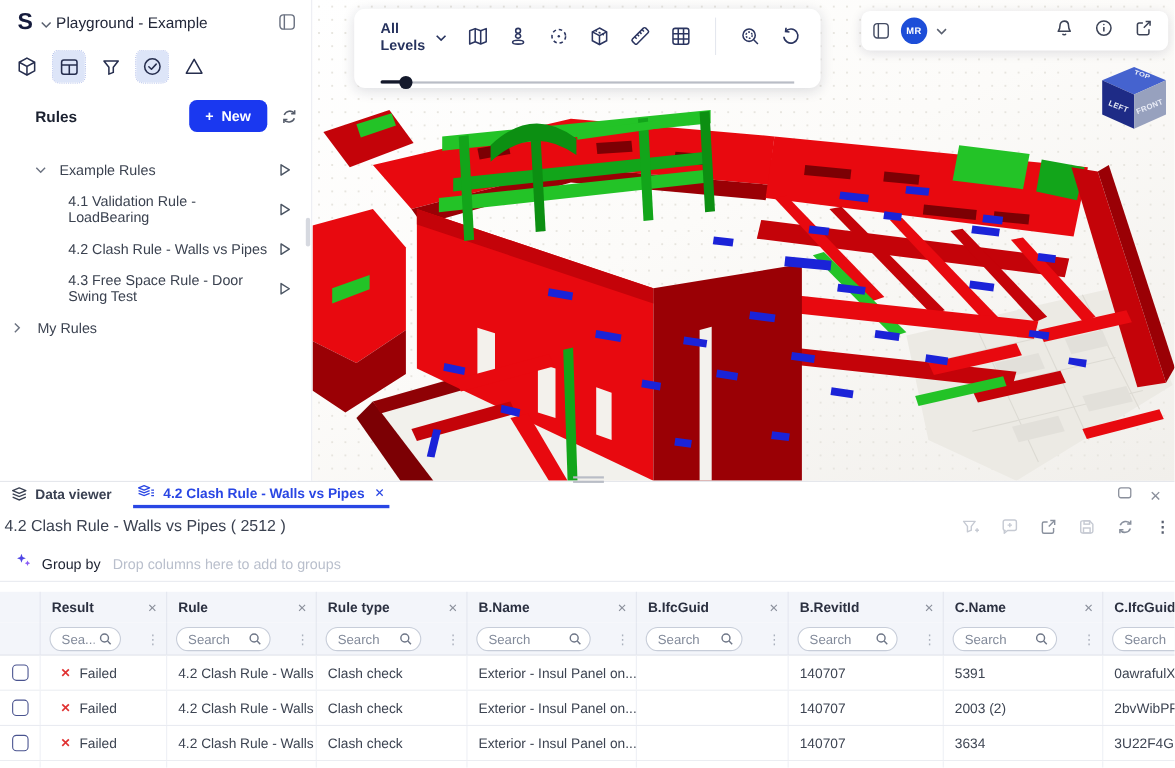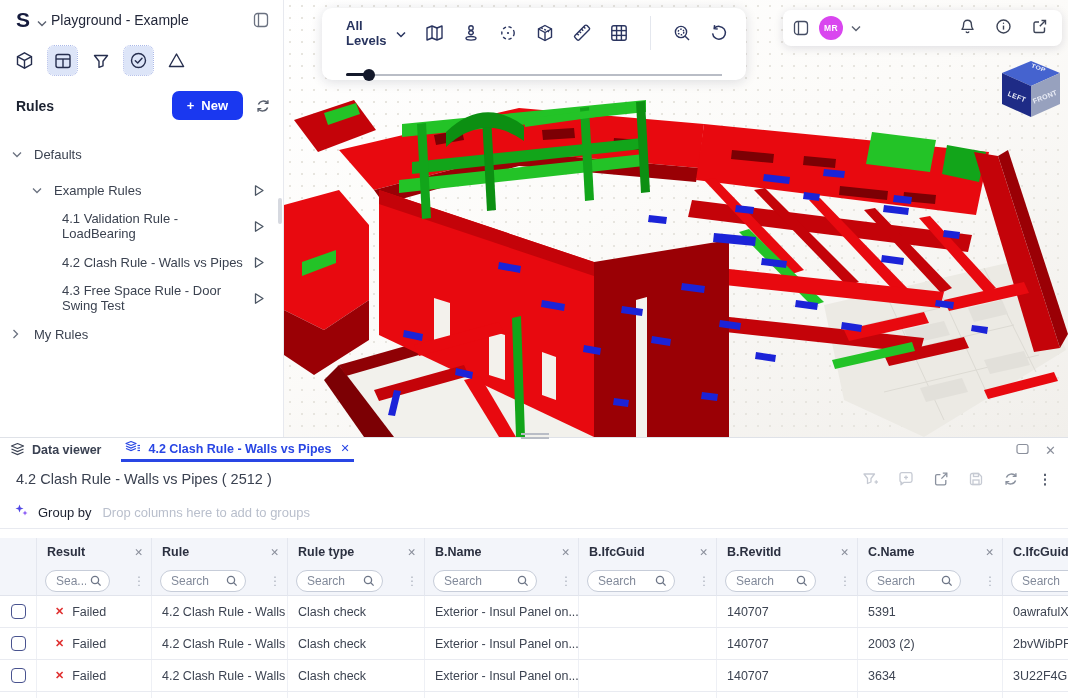--- a/index.html
+++ b/index.html
@@ -14,21 +14,21 @@
   .sidebar { width:284px; border-right:1px solid #e7e9ef; background:#fff; position:relative; flex:none; }
   .sb-header { height:40px; display:flex; align-items:center; padding:0 14px 0 16px; }
   .logo { font-size:21px; font-weight:800; color:#141a3c; letter-spacing:0; }
   .logo-chev { margin:3px 0 0 7px; color:#5a6170; }
   .proj-title { margin-left:4px; font-size:14px; font-weight:500; color:#23283a; }
   .panel-toggle { margin-left:auto; color:#6a7180; display:flex; }
   .sb-icon-row { display:flex; gap:9px; padding:6px 0 6px 10px; align-items:center; }
   .sb-icon-btn { width:29px; height:29px; border-radius:6px; display:flex; align-items:center; justify-content:center; color:#262e4e; }
   .sb-icon-btn.sel { background:#dde5f8; outline:1px dotted #aab8e8; }
   .rules-row { display:flex; align-items:center; padding:10px 12px 10px 16px; }
-  .rules-title { font-size:14px; font-weight:700; color:#1b2130; }
+  .rules-title { font-size:14px; font-weight:700; color:#1b2130;margin-left:16px; }
   .new-btn { margin-left:auto; background:#1a38f0; color:#fff; font-size:13px; font-weight:600; border:none; border-radius:7px; padding:7px 15px; display:flex; align-items:center; gap:7px; cursor:pointer; }
   .sync-btn { margin-left:12px; color:#565d6b; display:flex; }
   .tree { padding-top:6px; }
   .tree-item { height:36px; display:flex; align-items:center; font-size:13px; color:#3b4250; }
   .tree-item .chev { width:12px; display:flex; color:#6b7280; }
   .tree-item .run { margin-left:auto; margin-right:18px; color:#4b5563; display:flex; }
   .ti-l0 { padding-left:12px; }
   .ti-l1 { padding-left:32px; }
   .ti-l2 { padding-left:62px; }
   .sb-scrollbar { position:absolute; right:1px; top:198px; width:4px; height:26px; background:#d6d9e0; border-radius:2px; }
@@ -44,41 +44,41 @@
   .levels { display:flex; align-items:center; gap:10px; color:#27335e; font-size:13px; font-weight:600; margin-right:18px; cursor:pointer; }
   .vt-icons { display:flex; align-items:center; gap:17px; }
   .vt-btn { display:flex; color:#2b3560; cursor:pointer; }
   .vt-div { width:1px; height:34px; background:#e4e7ee; margin:0 4px; }
   .vt-slider { position:relative; margin:10px 24px 0 24px; height:12px; }
   .vt-track { position:absolute; left:0; right:0; top:5px; height:1.5px; background:#b9bdc6; }
   .vt-fill { position:absolute; left:0; width:22px; top:4px; height:3px; background:#14192b; border-radius:2px; }
   .vt-thumb { position:absolute; left:17px; top:0; width:12px; height:12px; border-radius:50%; background:#14192b; }
 
   .account-bar { position:absolute; right:6px; top:10px; width:279px; height:36px; background:#fff; border-radius:8px; box-shadow:0 2px 10px rgba(20,25,60,.13); display:flex; align-items:center; padding:0 14px 0 10px; }
-  .avatar { width:24px; height:24px; border-radius:50%; background:#d946ef; color:#fff; font-size:8.5px; font-weight:700; display:flex; align-items:center; justify-content:center; letter-spacing:.5px; margin-left:10px; }
+  .avatar { width:24px; height:24px; border-radius:50%; background:#1d4ed8; color:#fff; font-size:8.5px; font-weight:700; display:flex; align-items:center; justify-content:center; letter-spacing:.5px; margin-left:10px; }
   .acct-chev { margin-left:8px; color:#5a6170; display:flex; }
   .acct-icons { margin-left:auto; display:flex; gap:19px; color:#3c4356; }
 
   .nav-cube { position:absolute; right:3px; top:59px; cursor:pointer; }
   .cube-label { font-size:7px; font-weight:700; fill:#e9ecf6; letter-spacing:.3px; }
 
   .resize-handle { position:absolute; left:521px; top:433px; width:28px; z-index:5; cursor:row-resize; }
   .resize-handle i { display:block; height:1.5px; background:#b9bdc6; margin-bottom:2.5px; }
 
   
   .dpanel { height:261px; border-top:1px solid #dfe2e8; background:#fff; }
   .tabbar { height:24px; display:flex; align-items:stretch; padding-left:10px; position:relative; }
   .tab { display:flex; align-items:center; gap:7px; font-size:12.5px; font-weight:700; }
   .tab.inactive { color:#3a4152; }
   .tab.active { margin-left:20px; color:#2946e4; border-bottom:3px solid #2946e4; padding:0 4px; }
   .tab .closex { font-size:11px; color:#2946e4; font-weight:400; margin-left:2px; cursor:pointer; }
   .tabbar-right { margin-left:auto; display:flex; align-items:center; gap:16px; padding-right:12px; color:#8a8f9b; }
   .tabbar-right .bigx { font-size:13px; cursor:pointer; }
 
-  .titlebar { height:34px; display:flex; align-items:center; padding:0 16px; }
+  .titlebar { height:34px; display:flex; align-items:center; padding:0 4px; }
   .dp-title { font-size:14.5px; color:#3a4150; }
   .title-icons { margin-left:auto; display:flex; align-items:center; gap:19px; }
   .ti-dis { color:#c6cad3; display:flex; }
   .ti-mid { color:#8a919e; display:flex; }
   .ti-kebab { color:#596070; font-size:14px; font-weight:700; cursor:pointer; }
 
   .groupbar { height:33px; display:flex; align-items:center; padding:0 14px; border-bottom:1px solid #e8eaf0; gap:9px; }
   .gb-label { font-size:13px; font-weight:400; color:#1c2130; }
   .gb-placeholder { font-size:13px; color:#b9bfcc; margin-left:2px; }
 
@@ -166,28 +166,20 @@
         <span class="sync-btn">
           <svg width="16" height="16" viewBox="0 0 16 16" fill="none" stroke="currentColor" stroke-width="1.4">
               <path d="M12.8 5.2 A5.4 5.4 0 0 0 3.4 6.6 M3.2 10.8 A5.4 5.4 0 0 0 12.6 9.4"></path>
               <polyline points="12.9,2.2 12.9,5.4 9.7,5.4"></polyline>
               <polyline points="3.1,13.8 3.1,10.6 6.3,10.6"></polyline>
             </svg>
         </span>
       </div>
 
       <div class="tree">
-        <div class="tree-item ti-l0">
-          <span class="chev">
-              <svg width="10" height="7" viewBox="0 0 10 7">
-                <polyline points="1,1.5 5,5.5 9,1.5" fill="none" stroke="currentColor" stroke-width="1.3"></polyline>
-              </svg>
-            </span>
-          <span style="margin-left:10px">Defaults</span>
-        </div>
         <div class="tree-item ti-l1">
           <span class="chev">
               <svg width="10" height="7" viewBox="0 0 10 7">
                 <polyline points="1,1.5 5,5.5 9,1.5" fill="none" stroke="currentColor" stroke-width="1.3"></polyline>
               </svg>
             </span>
           <span style="margin-left:10px">Example Rules</span>
           <span class="run">
               <svg width="12" height="13" viewBox="0 0 12 13" fill="none" stroke="currentColor" stroke-width="1.3">
                 <path d="M2.5 1.8 L10 6.5 L2.5 11.2 Z" stroke-linejoin="round"></path>

